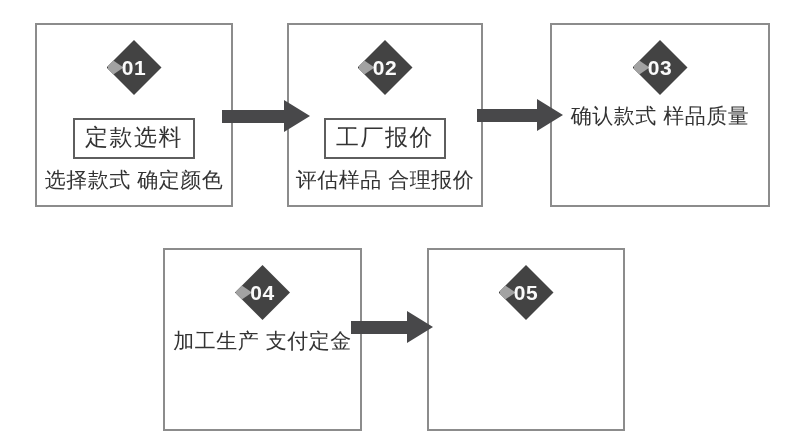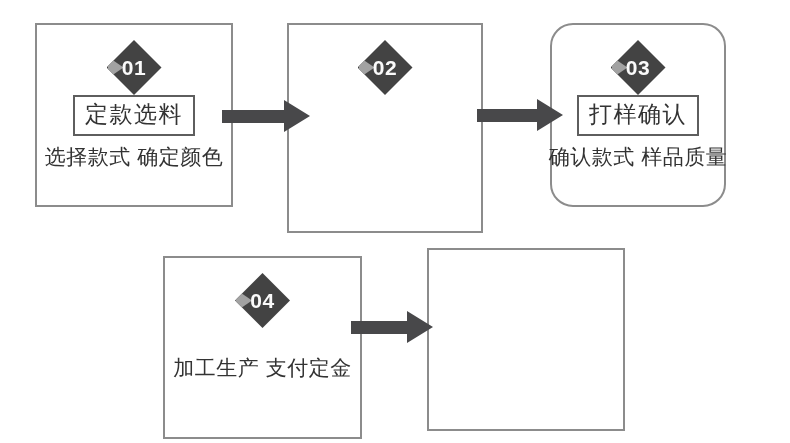--- a/index.html
+++ b/index.html
@@ -53,20 +53,21 @@
   }
   .diamond-num {
     position: absolute; inset: 0;
     display: flex; align-items: center; justify-content: center;
     color: var(--number-text);
     font-size: 21px;
     font-weight: bold;
     letter-spacing: 0.5px;
   }
   .title-frame {
+    margin-top: 23px;
     border: 2px solid var(--title-border);
     padding: 3px 10px 5px 10px;
     background: var(--background);
   }
   .step-title {
     font-size: 23px;
     color: var(--text);
     letter-spacing: 1.5px;
     white-space: nowrap;
     line-height: 1.25;
@@ -89,23 +90,23 @@
     background: var(--arrow);
   }
   .arrow-head {
     width: 0; height: 0;
     border-top: 16px solid transparent;
     border-bottom: 16px solid transparent;
     border-left: 26px solid var(--arrow);
   }
   
   #step-1 { left: 35px;  top: 23px;  width: 198px; height: 184px; }
-  #step-2 { left: 287px; top: 23px;  width: 196px; height: 210px; }
-  #step-3 { left: 550px; top: 23px;  width: 176px; height: 184px; border-radius: 23px; }
-  #step-4 { left: 163px; top: 256px; width: 199px; height: 183px; gap: 19px; }
+  #step-2 { left: 287px; top: 23px;  width: 196px; height: 184px; }
+  #step-3 { left: 550px; top: 23px;  width: 220px; height: 184px; }
+  #step-4 { left: 163px; top: 248px; width: 199px; height: 183px; }
   #step-5 { left: 427px; top: 248px; width: 198px; height: 183px; }
   #arrow-1 { left: 222px; top: 100px; }
   #arrow-1 .arrow-shaft { width: 62px; }
   #arrow-2 { left: 477px; top: 99px; }
   #arrow-2 .arrow-shaft { width: 60px; }
   #arrow-3 { left: 351px; top: 311px; }
   #arrow-3 .arrow-shaft { width: 56px; }
 </style>
 </head>
 <body>
@@ -125,46 +126,53 @@
     <div class="step-subtitle">选择款式 确定颜色</div>
   </div>
 
   <div class="step-box" id="step-2">
     <div class="diamond">
       <div class="diamond-shape">
         <div class="diamond-notch"></div>
       </div>
       <span class="diamond-num">02</span>
     </div>
+    <div class="title-frame">
+      <span class="step-title">工厂报价</span>
+    </div>
+    <div class="step-subtitle">评估样品 合理报价</div>
   </div>
 
   <div class="step-box" id="step-3">
     <div class="diamond">
       <div class="diamond-shape">
         <div class="diamond-notch"></div>
       </div>
       <span class="diamond-num">03</span>
-    </div>
-    <div class="title-frame">
-      <span class="step-title">打样确认</span>
     </div>
     <div class="step-subtitle">确认款式 样品质量</div>
   </div>
 
   <div class="step-box" id="step-4">
     <div class="diamond">
       <div class="diamond-shape">
         <div class="diamond-notch"></div>
       </div>
       <span class="diamond-num">04</span>
     </div>
     <div class="step-subtitle">加工生产 支付定金</div>
   </div>
 
   <div class="step-box" id="step-5">
+    <div class="diamond">
+      <div class="diamond-shape">
+        <div class="diamond-notch"></div>
+      </div>
+      <span class="diamond-num">05</span>
+    </div>
   </div>
 
   <div class="flow-arrow" id="arrow-1">
     <div class="arrow-shaft"></div>
     <div class="arrow-head"></div>
   </div>
   <div class="flow-arrow" id="arrow-2">
     <div class="arrow-shaft"></div>
     <div class="arrow-head"></div>
   </div>

